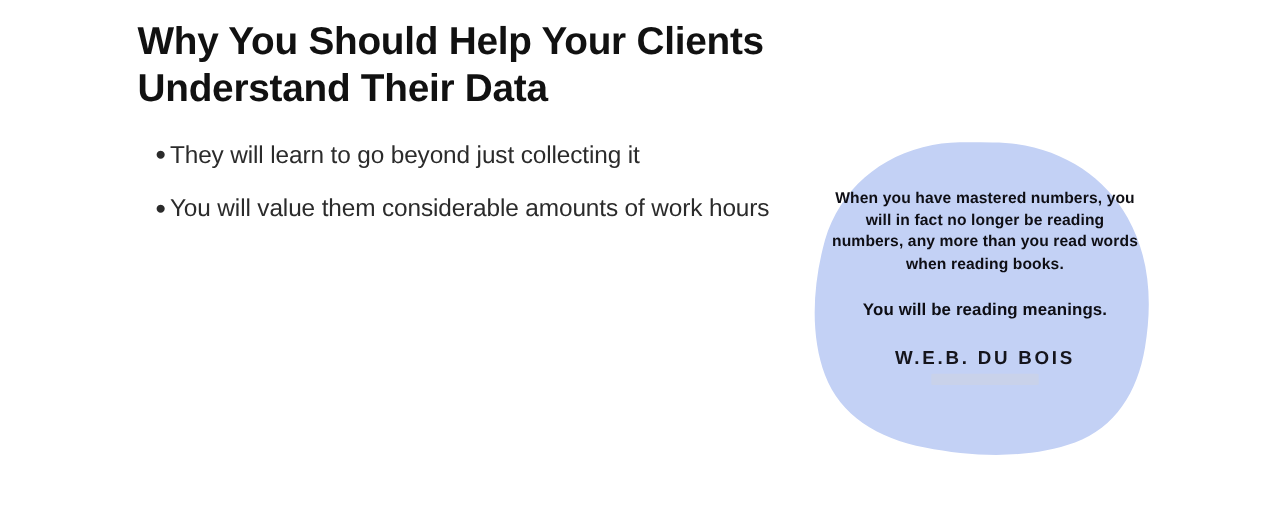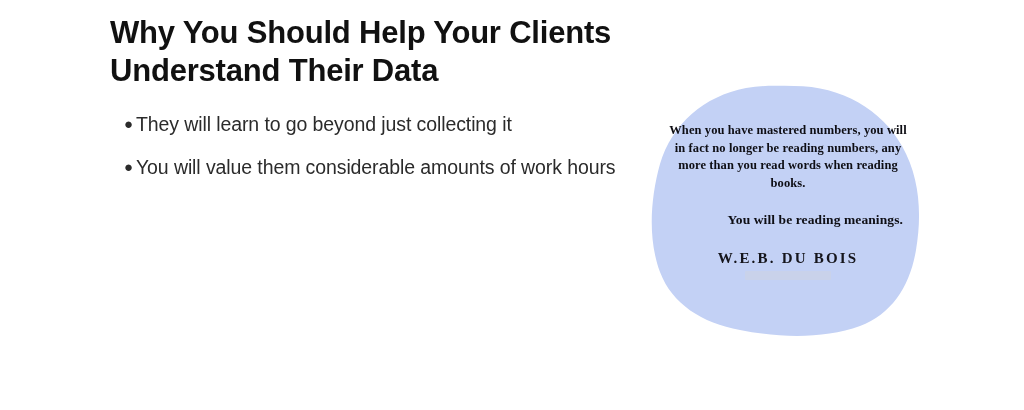--- a/index.html
+++ b/index.html
@@ -53,24 +53,23 @@
   .bullet-dot {
     font-size: 15px;
     vertical-align: 2px;
     padding-right: 3px;
   }
 
   
   #quote-card {
     position: absolute;
     left: 646px;
-    top: 80px;
+    top: 108px;
     width: 284px;
     height: 260px;
-    font-family: Liberation Serif, serif;
   }
   #quote-blob-svg {
     position: absolute;
     left: 0;
     top: 0;
     width: 284px;
     height: 260px;
   }
   #quote-content {
     position: absolute;
@@ -93,21 +92,21 @@
     text-align: center;
     margin: 0;
     letter-spacing: 0.1px;
     width: 250px;
   }
   #quote-emphasis {
     font-size: 13.5px;
     line-height: 18px;
     font-weight: bold;
     color: #0e0e14;
-    text-align: right;
+    text-align: center;
     margin: 19px 0 0 0;
     letter-spacing: 0.1px;
     width: 230px;
   }
   #quote-attribution {
     font-size: 15px;
     font-weight: bold;
     color: #15151c;
     letter-spacing: 2.2px;
     text-align: right;

